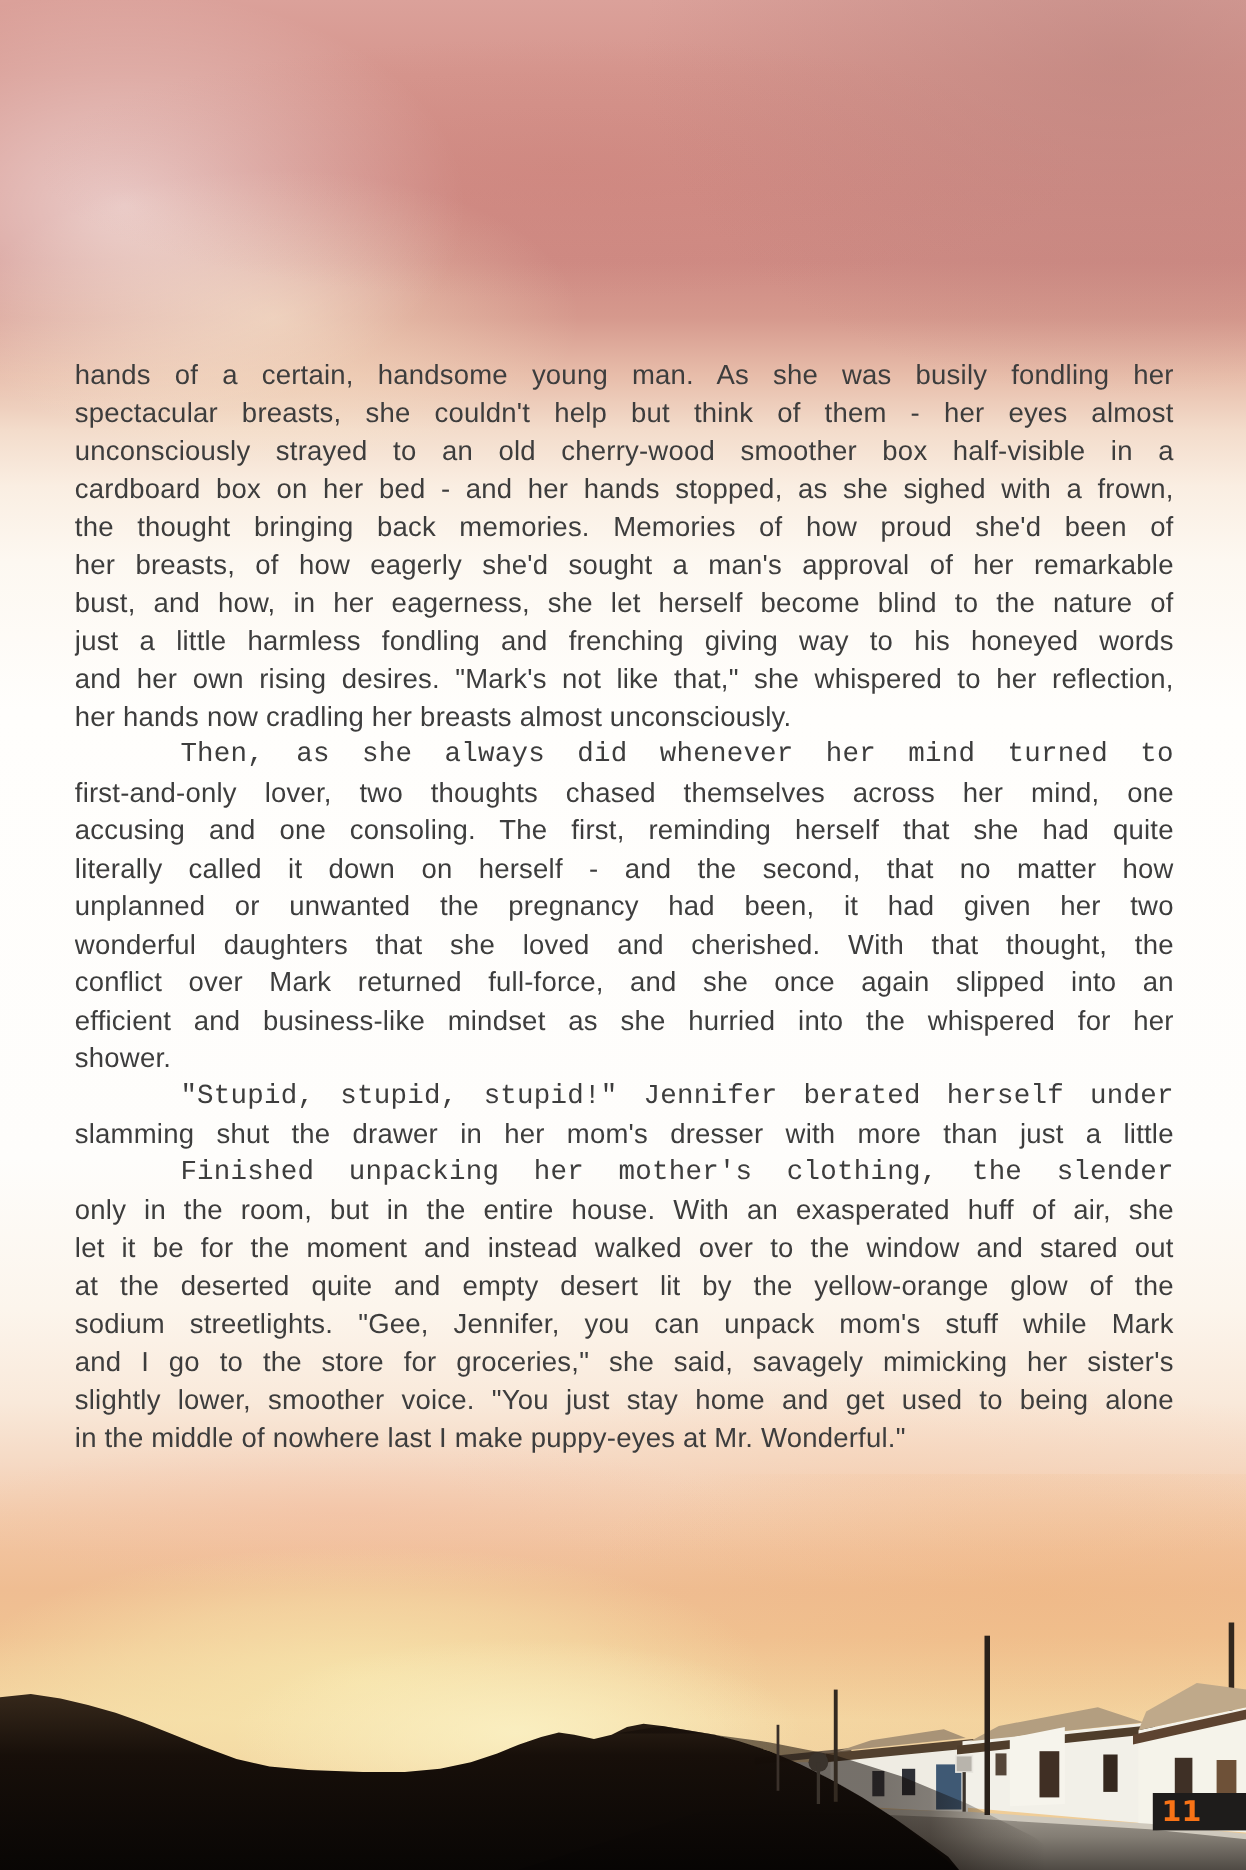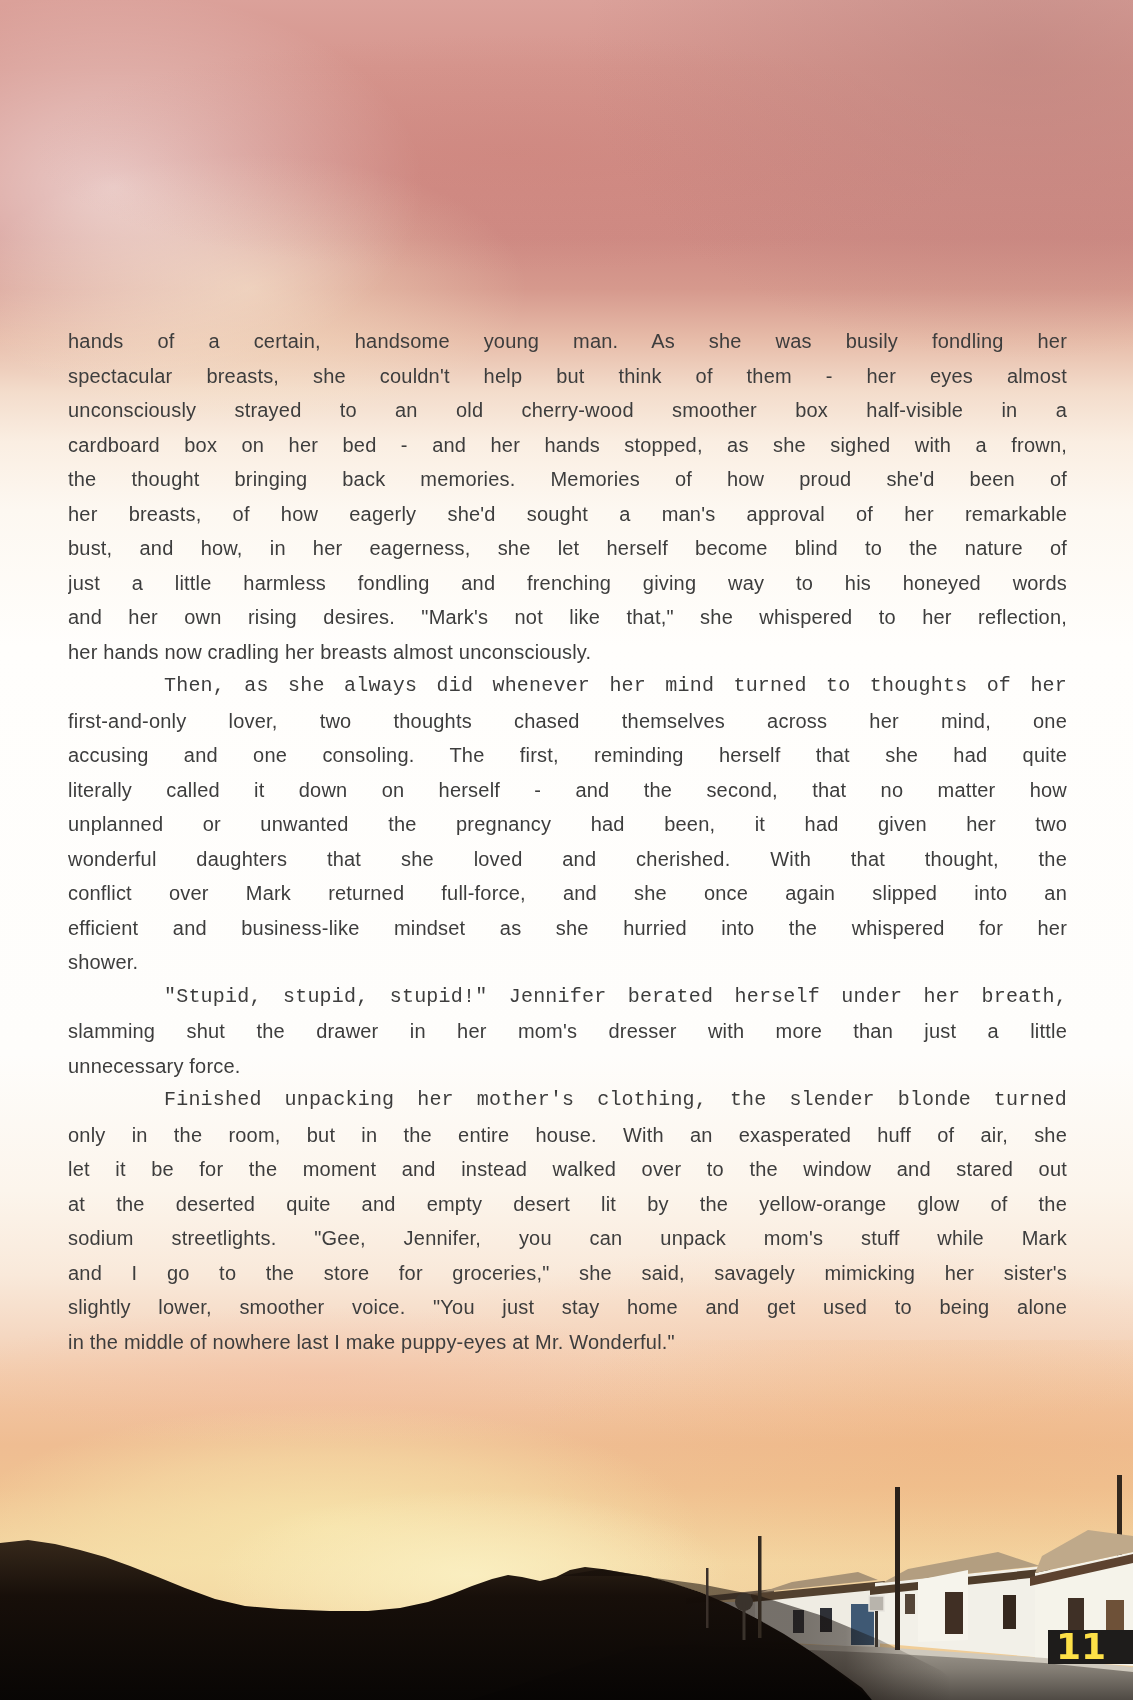--- a/index.html
+++ b/index.html
@@ -22,40 +22,40 @@
         #dba19a 0%, #d6968e 4%, #d28e87 10%, #cf8b84 14%,
         #d6998d 17%, #e7bca9 20%, #f3dccb 23%, #faeee2 26%,
         #fdf8f1 30%, #fffefc 38%, #fefdfb 62%, #fcf5ec 70%,
         #f9e9da 75%, #f5d8c2 78.5%, #f3cbab 81%, #f1c29c 83%,
         #efbd92 85%, #f0c292 87.5%, #f2cf9c 90%, #f4d8a4 92%,
         #f2d3a0 94%, #eec78f 100%);
   }
   
   .text-block {
     position:absolute; left:68px; top:324px; width:999px;
-    color:#3d3d3d; font-size:20px; line-height:34.5px;
+    color:#3d3d3d; font-size:25px; line-height:34.5px;
     letter-spacing:0.2px;
   }
   .line {
     height:34.5px; overflow:hidden;
     text-align:justify; text-align-last:justify; text-justify:inter-word;
     white-space:normal;
   }
   .line.last { text-align-last:left; }
   .line.indent { text-indent:96px;font-family:Liberation Mono, monospace; }
   
   .scene { position:absolute; left:0; top:1340px; width:1133px; height:360px; display:block; }
   
   .badge {
     position:absolute; left:1048px; top:1630px; width:85px; height:34px;
     background:#1e1c1b; display:flex; align-items:center;
   }
   .badge span {
     font-family:"DejaVu Sans","Liberation Sans",sans-serif;
-    font-weight:bold; font-size:36px; color:#fde047;
+    font-weight:bold; font-size:26px; color:#f97316;
     margin-left:8px; letter-spacing:0px; line-height:1;
   }
 </style>
 </head>
 <body>
 
 <div class="page">
 
   <div class="sky"></div>
 
@@ -165,21 +165,20 @@
       <div class="line">first-and-only lover, two thoughts chased themselves across her mind, one</div>
       <div class="line">accusing and one consoling. The first, reminding herself that she had quite</div>
       <div class="line">literally called it down on herself - and the second, that no matter how</div>
       <div class="line">unplanned or unwanted the pregnancy had been, it had given her two</div>
       <div class="line">wonderful daughters that she loved and cherished. With that thought, the</div>
       <div class="line">conflict over Mark returned full-force, and she once again slipped into an</div>
       <div class="line">efficient and business-like mindset as she hurried into the whispered for her</div>
       <div class="line last">shower.</div>
       <div class="line indent">"Stupid, stupid, stupid!" Jennifer berated herself under her breath,</div>
       <div class="line">slamming shut the drawer in her mom's dresser with more than just a little</div>
-      <div class="line last">unnecessary force.</div>
       <div class="line indent">Finished unpacking her mother's clothing, the slender blonde turned</div>
       <div class="line">only in the room, but in the entire house. With an exasperated huff of air, she</div>
       <div class="line">let it be for the moment and instead walked over to the window and stared out</div>
       <div class="line">at the deserted quite and empty desert lit by the yellow-orange glow of the</div>
       <div class="line">sodium streetlights. "Gee, Jennifer, you can unpack mom's stuff while Mark</div>
       <div class="line">and I go to the store for groceries," she said, savagely mimicking her sister's</div>
       <div class="line">slightly lower, smoother voice. "You just stay home and get used to being alone</div>
       <div class="line last">in the middle of nowhere last I make puppy-eyes at Mr. Wonderful."</div>
     </div>
 

